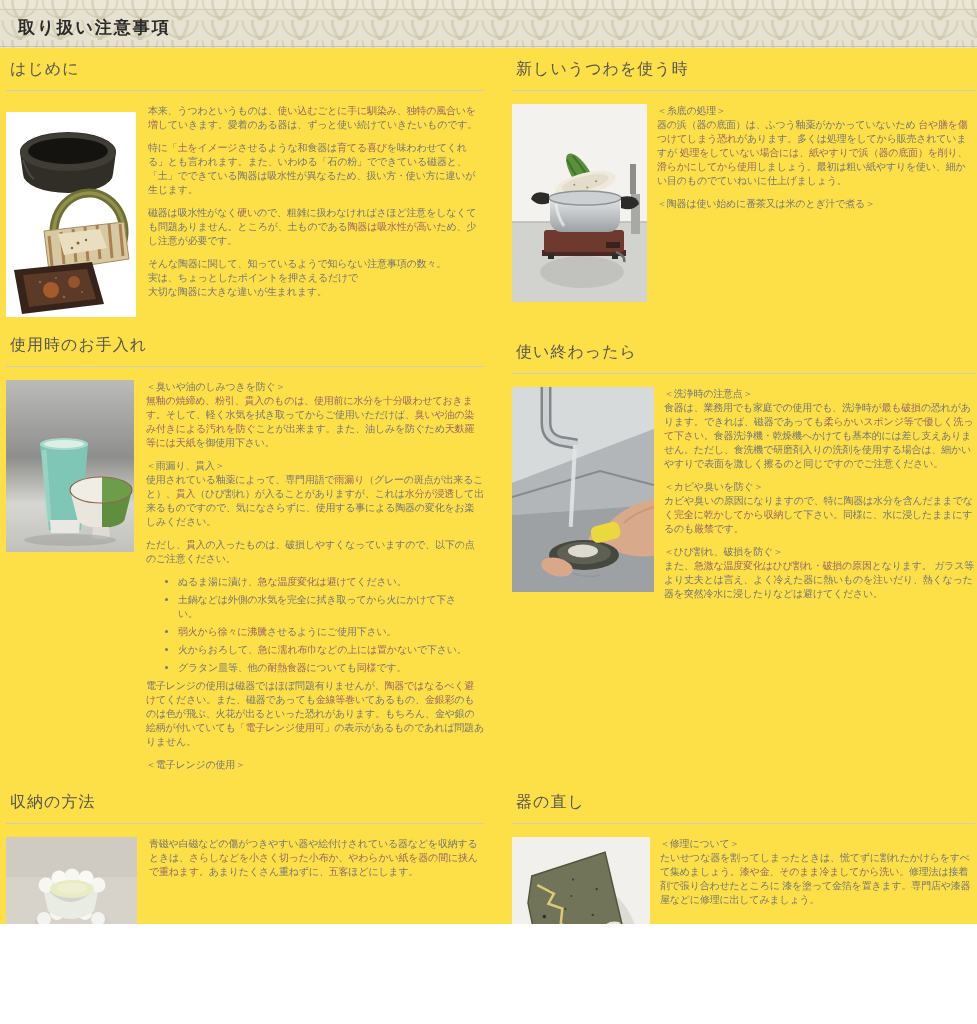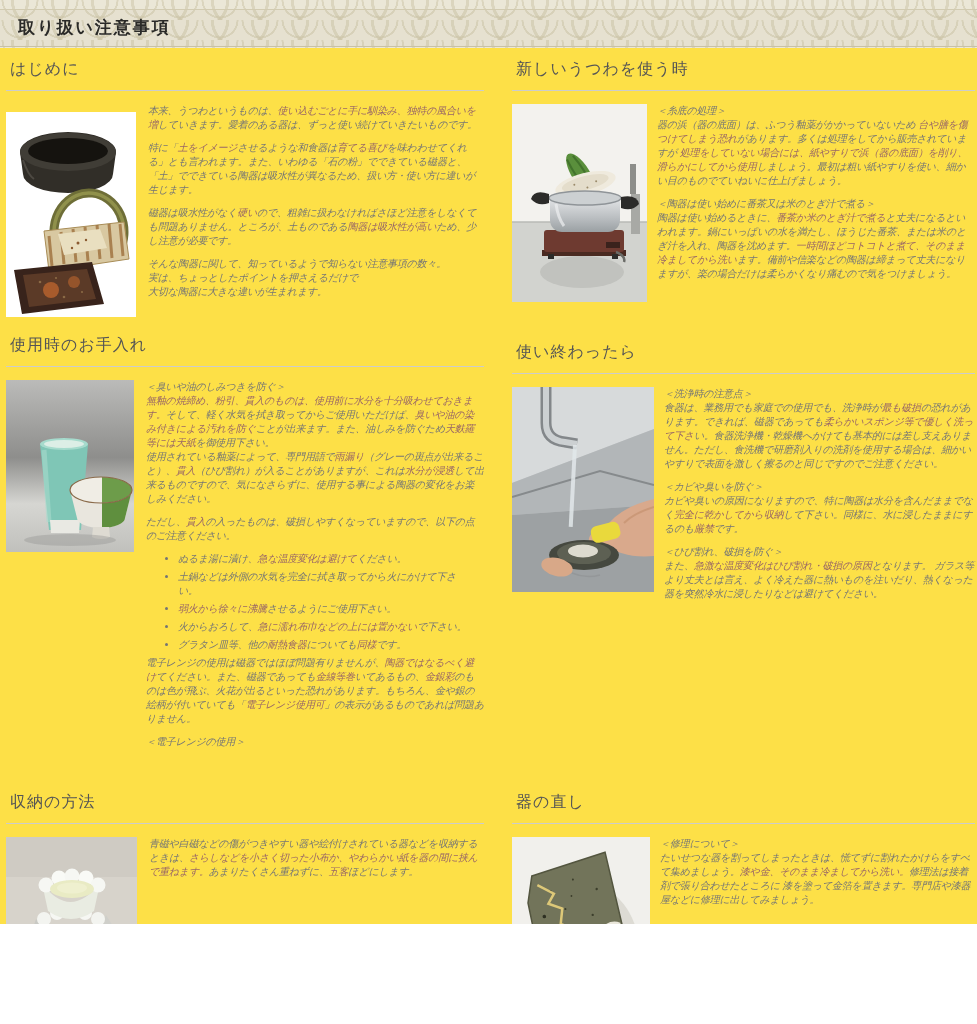--- a/index.html
+++ b/index.html
@@ -25,21 +25,21 @@
   #sec-2{left:6px;top:331px;width:478px;}
   #sec-3{left:512px;top:338px;width:463px;}
   #sec-4{left:6px;top:788px;width:478px;}
   #sec-5{left:512px;top:788px;width:463px;}
   .sec-title{font-size:16px;color:#555;font-weight:normal;margin:0;
     padding:4px 2px 10px 4px;border-bottom:1px solid #cccccc;letter-spacing:1px;}
   .sec-body{display:flex;align-items:flex-start;margin-top:13px;}
   .photo{flex:none;margin-right:12px;line-height:0;}
   .photo.rcol{margin-right:10px;}
   .txt{flex:1;font-size:10px;line-height:14px;color:#757575;letter-spacing:-0.2px;}
-  .blk{margin:0;font-style:italic;}
+  .blk{margin:0;}
   .blk.gap{margin-top:9px;}
   .red{color:#996666;}
   ul.blk{margin:9px 0 0;padding-left:16px;}
   ul.blk li{margin:0 16px 4px;}
   .mt8{margin-top:8px;}
 </style>
 </head>
 <body>
 
 <div class="page">
@@ -125,21 +125,20 @@
           <ellipse cx="73" cy="94" rx="36" ry="7" fill="#ccd0d2" stroke="#8f9498" stroke-width="1.5"></ellipse>
           <path d="M37 90 q-15 -5 -18 5 q7 8 18 4 z" fill="#2b2b29"></path>
           <path d="M109 93 q16 -3 18 7 q-7 8 -18 4 z" fill="#2b2b29"></path>
           <path d="M44 100 q2 14 8 22" stroke="#eef0f1" stroke-width="3" fill="none" opacity="0.7"></path>
         </svg>
       </div>
       <div class="txt">
           <p class="blk sub"><span>＜糸底の処理＞</span></p>
           <p class="blk"><span>器の浜（器の底面）は、ふつう釉薬がかかっていないため </span><span class="red">台や膳を傷つけてしまう恐れ</span><span>があります。多くは処理をしてから販売されていますが </span><span class="red">処理をしていない場合には、紙やすりで浜（器の底面）を削り、滑らかにしてから使用</span><span>しましょう。最初は粗い紙やすりを使い、細かい目のものでていねいに仕上げましょう。</span></p>
           <p class="blk gap sub"><span>＜陶器は使い始めに番茶又は米のとぎ汁で煮る＞</span></p>
-          <p class="blk"><span>陶器は使い始めるときに、</span><span class="red">番茶か米のとぎ汁で煮る</span><span>と丈夫になるといわれます。鍋にいっぱいの水を満たし、ほうじた番茶、または米のとぎ汁を入れ、陶器を沈めます。</span><span class="red">一時間ほどコトコトと煮て、そのまま冷ましてから洗い</span><span>ます。備前や信楽などの陶器は締まって丈夫になりますが、楽の場合だけは柔らかくなり痛むので気をつけましょう。</span></p>
         </div>
     </div>
   </div>
 
   <div class="section" id="sec-2">
     <h2 class="sec-title">使用時のお手入れ</h2>
     <div class="sec-body">
       <div class="photo">
         <svg width="128" height="172" viewBox="0 0 128 172">
           <defs>
@@ -167,20 +166,21 @@
           <ellipse cx="95" cy="110" rx="31" ry="13" fill="#f0ede5"></ellipse>
           <rect x="96" y="94" width="34" height="32" fill="#6d9c4a" clip-path="url(#crim)"></rect>
           <ellipse cx="95" cy="110" rx="31" ry="13" fill="none" stroke="#8a6a4a" stroke-width="1.2"></ellipse>
           <path d="M87 147 h16 l1 10 a10 3.5 0 0 1 -18 0 z" fill="#dedbd2"></path>
           <ellipse cx="64" cy="160" rx="46" ry="6" fill="#9a9a96" opacity="0.45"></ellipse>
         </svg>
       </div>
       <div class="txt">
           <p class="blk sub"><span>＜臭いや油のしみつきを防ぐ＞</span></p>
           <p class="blk"><span class="red">無釉の焼締め、粉引、貫入のものは、使用前に水分を十分吸わせておきます。</span><span>そして、軽く水気を拭き取ってからご使用いただけば、</span><span class="red">臭いや油の染み付きによる汚れを防ぐ</span><span>ことが出来ます。また、油しみを防ぐため</span><span class="red">天麩羅等には天紙</span><span>を御使用下さい。</span></p>
+          <p class="blk gap sub"><span>＜雨漏り、貫入＞</span></p>
           <p class="blk"><span>使用されている釉薬によって、専門用語で</span><span class="red">雨漏り</span><span>（グレーの斑点が出来ること）、</span><span class="red">貫入</span><span>（ひび割れ）が入ることがありますが、これは</span><span class="red">水分が浸透</span><span>して出来るものですので、気になさらずに、使用する事による陶器の変化をお楽しみください。</span></p>
           <p class="blk gap"><span>ただし、</span><span class="red">貫入</span><span>の入ったものは、破損しやすくなっていますので、以下の点のご注意ください。</span></p>
           <ul class="blk gap">
             <li><span>ぬるま湯に漬け、</span><span class="red">急な温度変化は避けて</span><span>ください。</span></li>
             <li><span>土鍋などは外側の水気を完全に拭き取ってから火にかけて下さい。</span></li>
             <li><span class="red">弱火から徐々に沸騰</span><span>させるようにご使用下さい。</span></li>
             <li><span>火からおろして、</span><span class="red">急に濡れ布巾などの上には置かない</span><span>で下さい。</span></li>
             <li><span>グラタン皿等、他の</span><span class="red">耐熱食器</span><span>についても</span><span class="red">同様</span><span>です。</span></li>
           </ul>
           <p class="blk"><span>電子レンジの使用は磁器ではほぼ問題有りませんが、</span><span class="red">陶器ではなるべく避け</span><span>てください。また、磁器であっても</span><span class="red">金線等巻</span><span>いてあるもの、</span><span class="red">金銀彩</span><span>のものは色が飛ぶ、火花が出るといった恐れがあります。もちろん、金や銀の絵柄が付いていても「</span><span class="red">電子レンジ使用可</span><span>」の表示があるものであれば問題ありません。</span></p>

